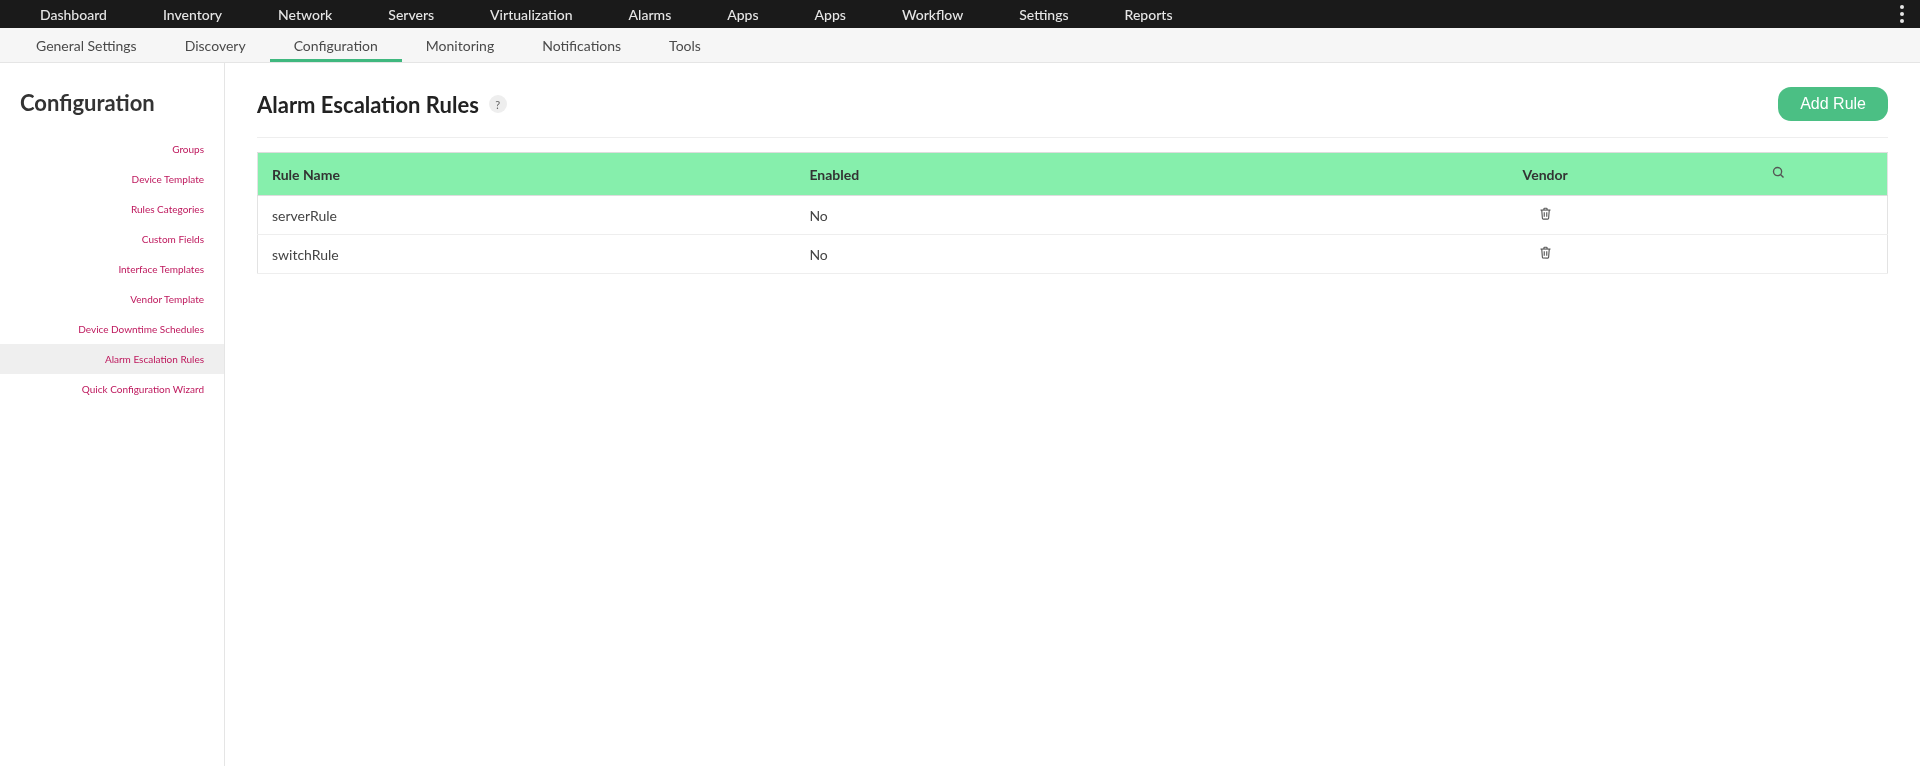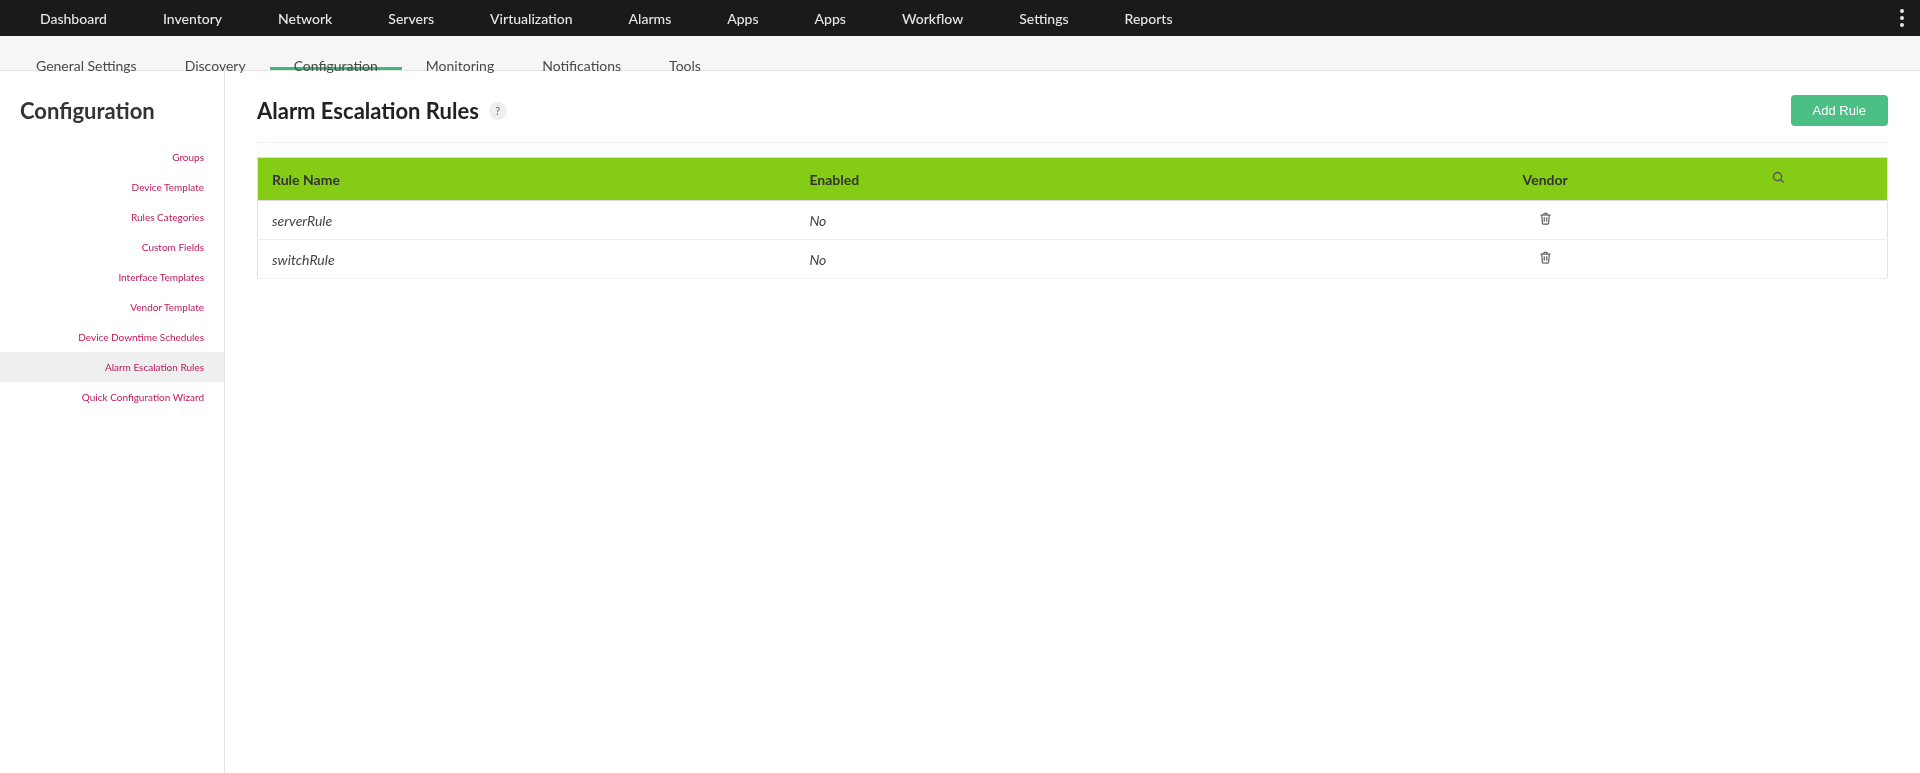--- a/index.html
+++ b/index.html
@@ -1,20 +1,20 @@
 <!DOCTYPE html>
 <html><head>
   <meta charset="utf-8">
   <style>
     * { margin: 0; padding: 0; box-sizing: border-box; }
     body { font-family: -apple-system, BlinkMacSystemFont, "Segoe UI", "Lato", Arial, sans-serif; background: #fff; color: #333; }
 
     .topnav {
       background: #1a1a1a;
-      height: 36px;
+      height: 28px;
       display: flex;
       align-items: center;
       padding: 0 12px;
       position: relative;
     }
     .topnav-item {
       color: #e6e6e6;
       font-size: 14px;
       font-weight: 500;
       padding: 0 28px;
@@ -42,21 +42,20 @@
       align-items: stretch;
       padding: 0 12px;
     }
     .subnav-item {
       color: #4a4a4a;
       font-size: 14px;
       padding: 0 24px;
       line-height: 35px;
       cursor: pointer;
       border-bottom: 3px solid transparent;
-      margin-top: 12px;
     }
     .subnav-item.active { border-bottom-color: #3fb87f; }
 
     .layout { display: flex; }
 
     .sidebar {
       width: 225px;
       border-right: 1px solid #e5e5e5;
       padding-top: 18px;
       min-height: calc(100vh - 70px);
@@ -91,44 +90,43 @@
     .help-badge {
       width: 18px; height: 18px; border-radius: 50%;
       background: #eee; color: #666;
       font-size: 11px; display: flex; align-items: center; justify-content: center;
       cursor: pointer;
     }
     .btn-primary {
       background: #4bbf84;
       color: #fff;
       border: none;
-      border-radius: 4px;
+      border-radius: 13px;
       padding: 8px 22px;
-      font-size: 13px;
+      font-size: 16px;
       font-weight: 500;
       cursor: pointer;
     }
 
     .table { width: 100%; border: 1px solid #e3e3e3; border-top: none; margin-top: 14px; border-collapse: collapse; }
     .table thead th {
-      background: #84cc16;
+      background: #86efac;
       font-size: 14px;
       font-weight: 700;
       color: #333;
       text-align: left;
       padding: 12px 14px;
       border-top: 1px solid #ddd;
       border-bottom: 1px solid #ddd;
     }
     .table tbody td {
       font-size: 14px;
       color: #444;
       padding: 10px 14px;
       border-bottom: 1px solid #eee;
-      font-style: italic;
     }
     .col-name { width: 33%; }
     .col-enabled { width: 33%; }
     .col-actions { width: 26%; text-align: center; }
     .col-search { width: 8%; text-align: right; padding-right: 18px !important; }
     .table thead th.col-actions { text-align: center; }
     .table tbody td.col-actions { text-align: center; }
 
     .icon-btn { cursor: pointer; display: inline-flex; color: #555; }
     .icon-btn svg { width: 15px; height: 15px; }

